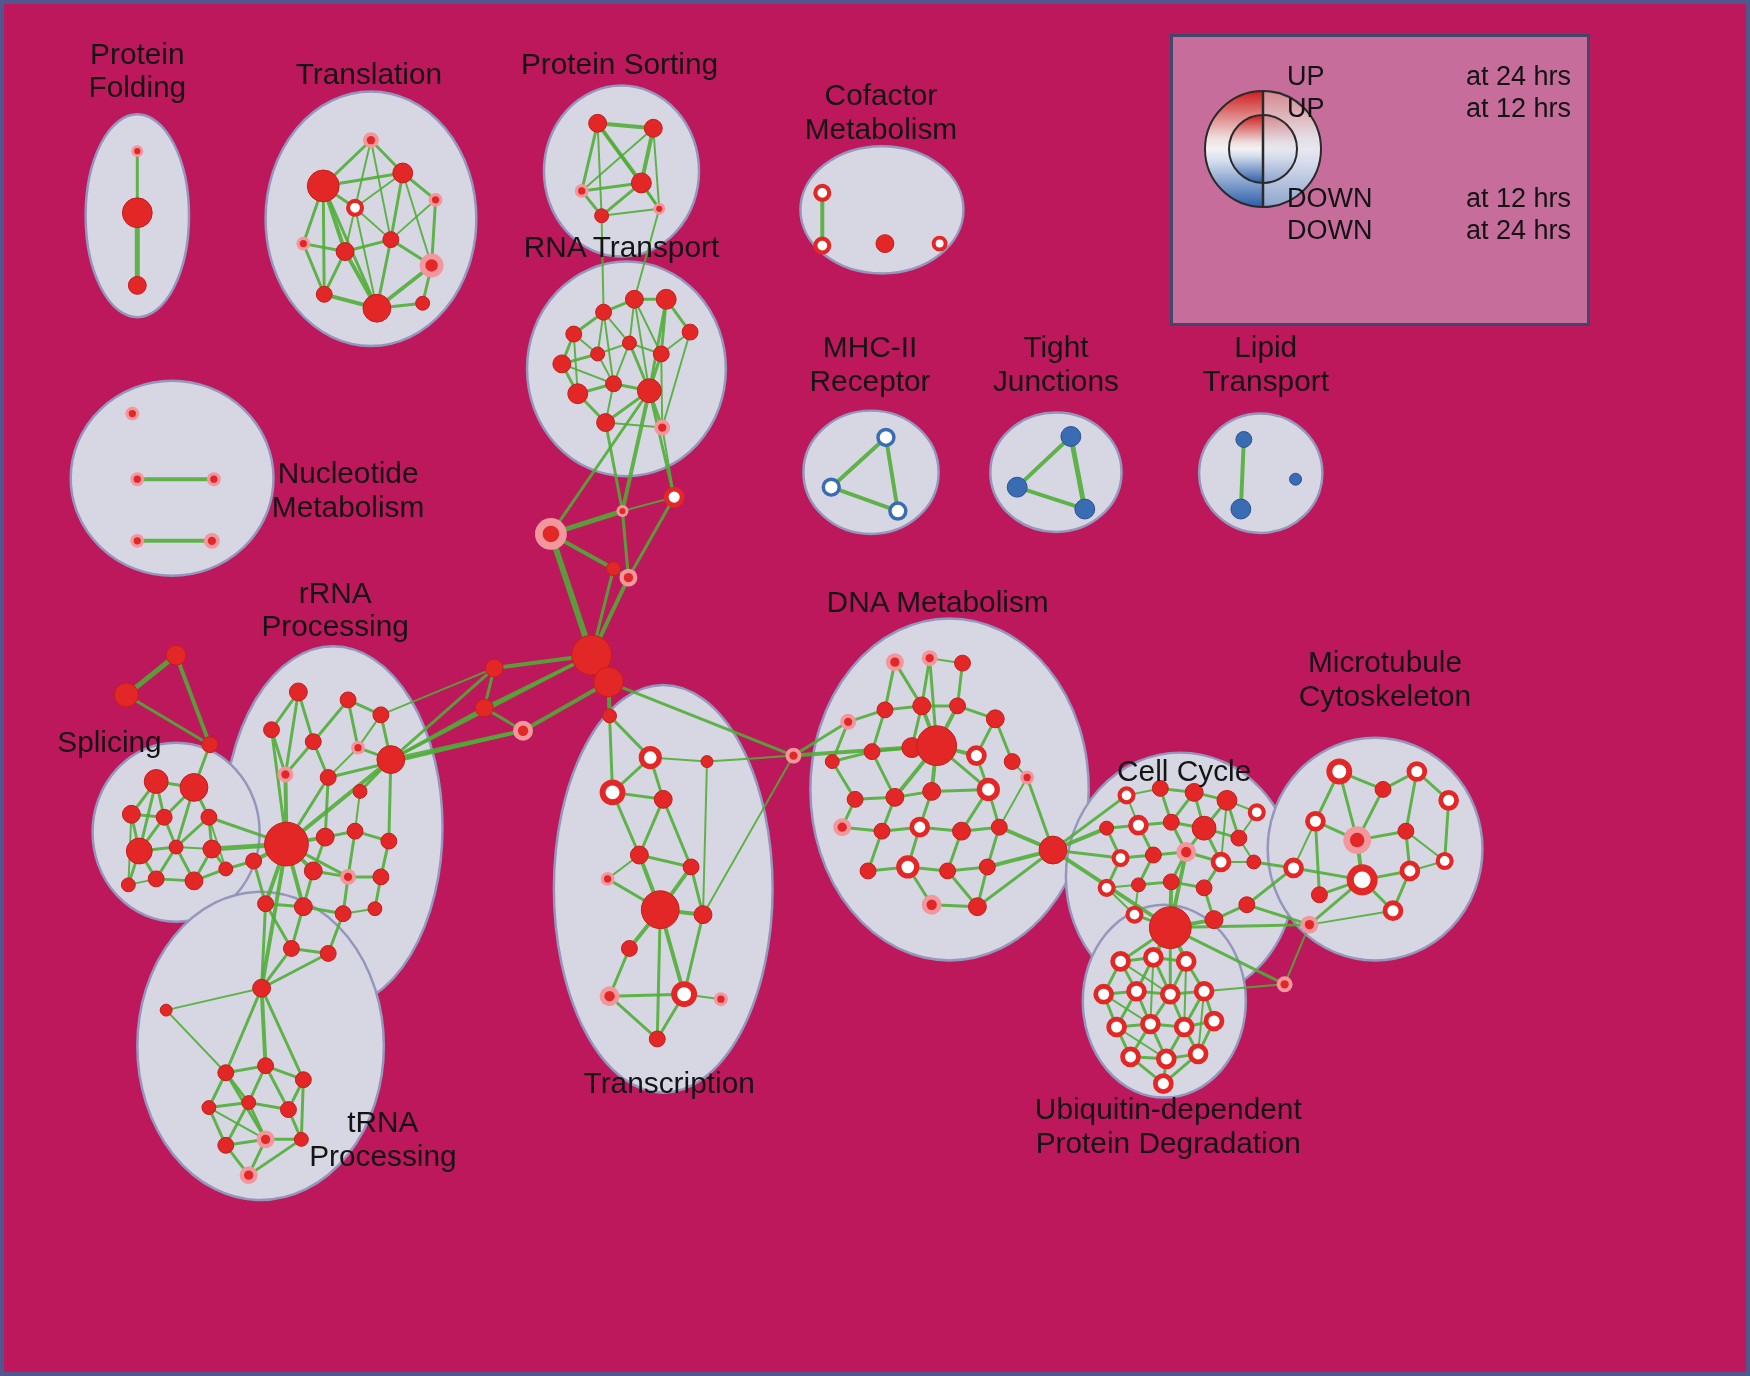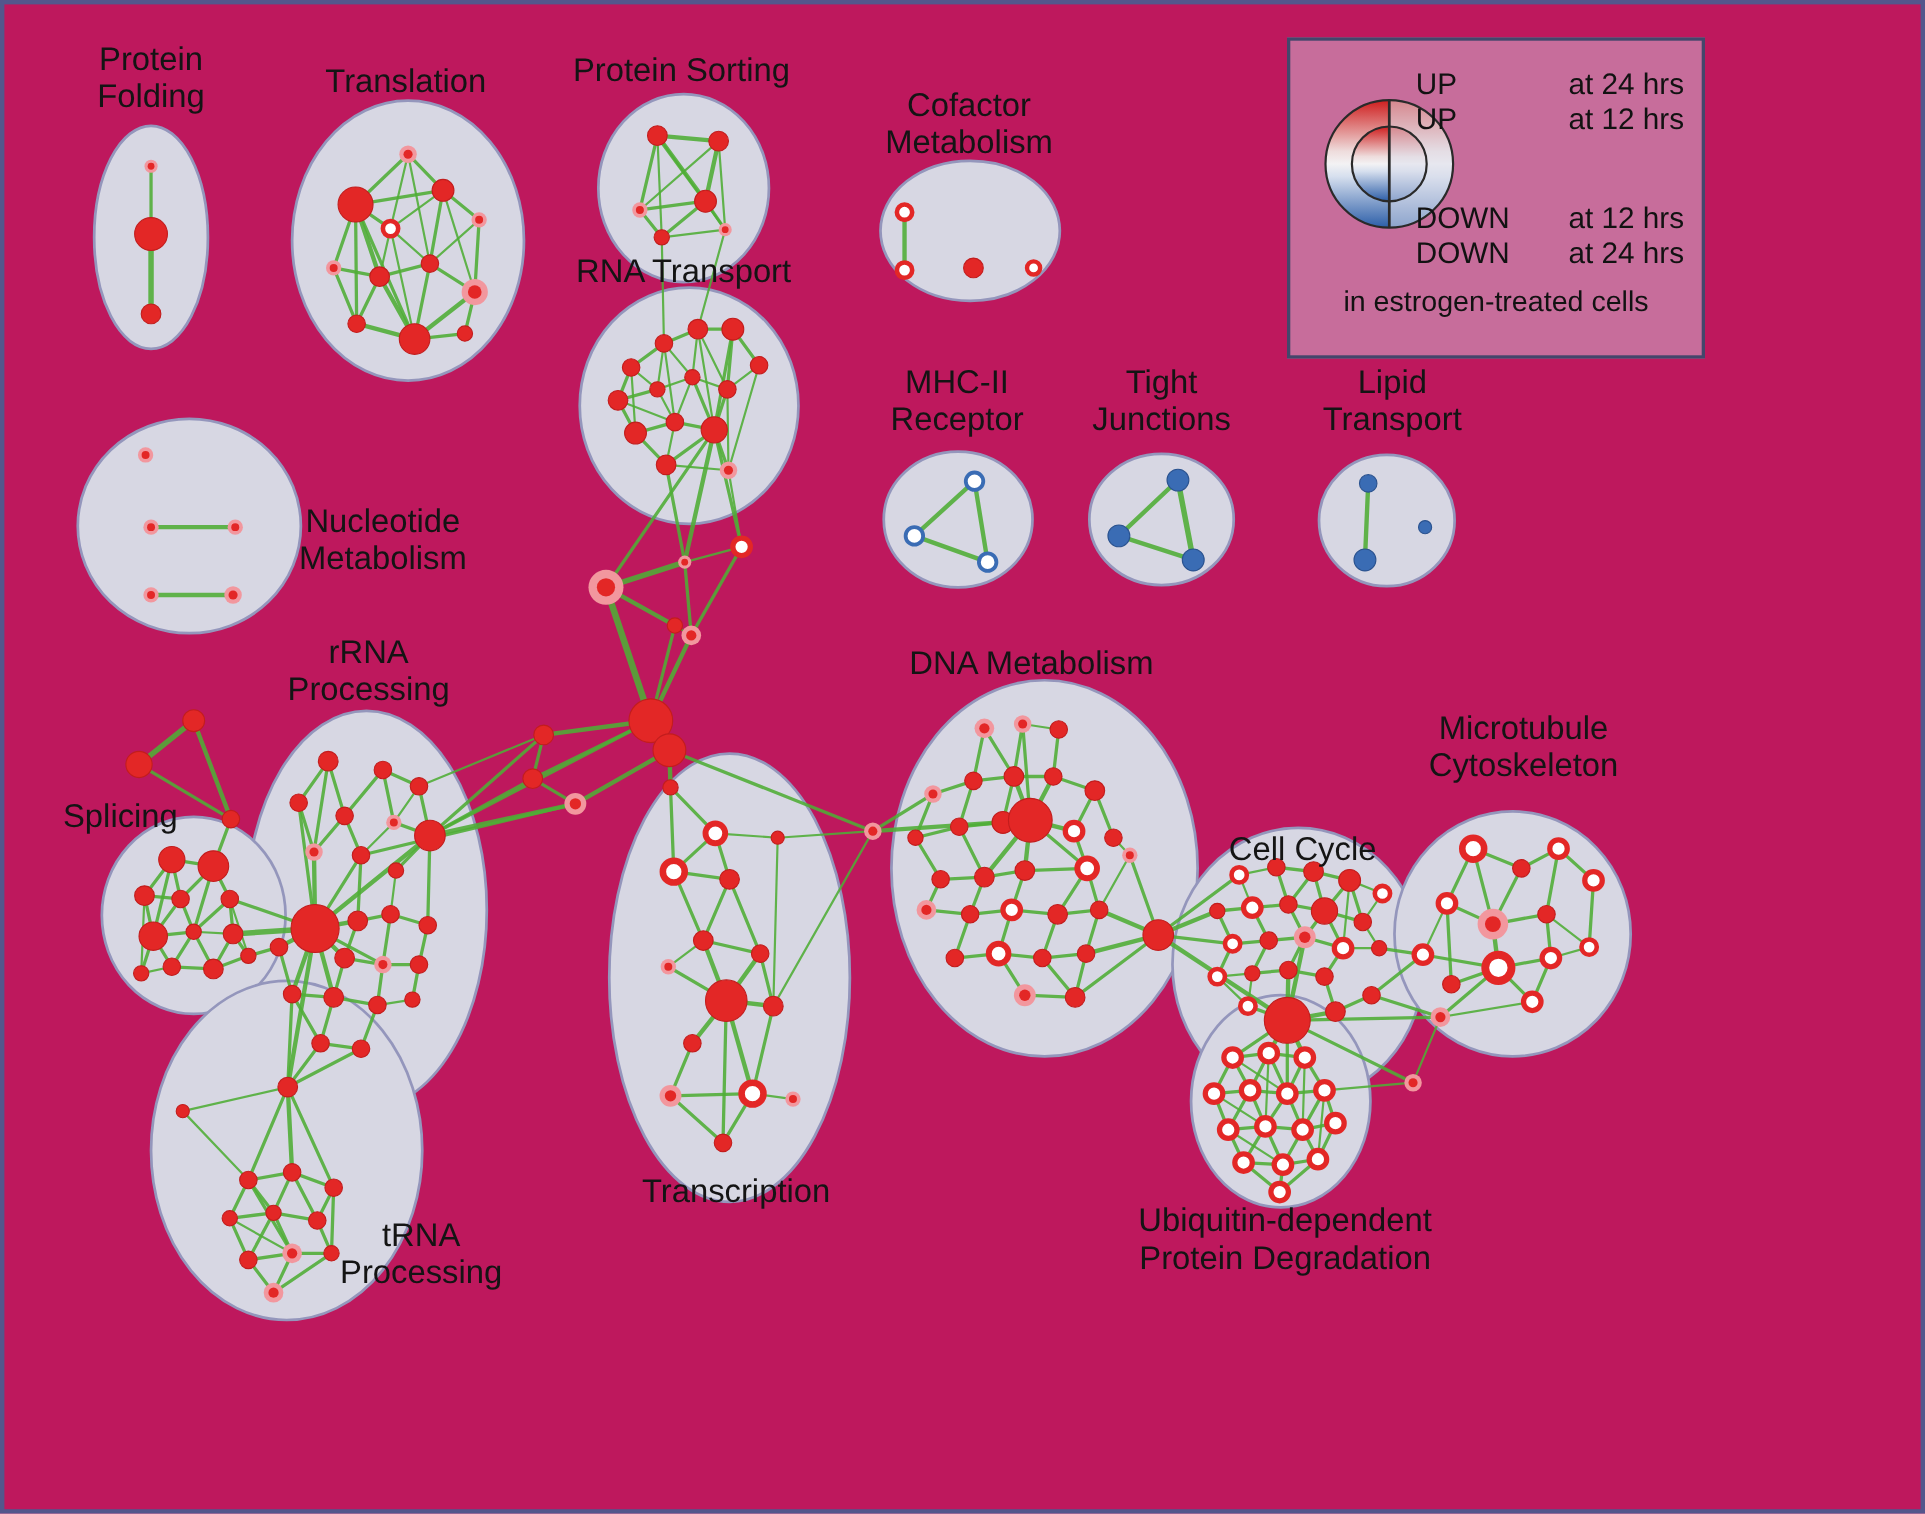--- a/index.html
+++ b/index.html
@@ -3,21 +3,21 @@
 <meta charset="utf-8">
 <title>Network Figure</title>
 <style>
   *{margin:0;padding:0;box-sizing:border-box}
   html,body{background:#a9adcc;}
   .figure{position:relative;width:1750px;height:1376px;background:#be185d;
     border:4px solid #53568c;overflow:hidden;
     font-family:"Liberation Sans","DejaVu Sans",sans-serif;}
   #network-svg{position:absolute;left:0;top:0;width:100%;height:100%;}
   #network-svg text{font-family:"Liberation Sans","DejaVu Sans",sans-serif;}
-  .legend{position:absolute;left:1166px;top:30px;width:380px;height:292px;
+  .legend{position:absolute;left:1166px;top:30px;width:420px;height:292px;
     border:3px solid #43466b;background:rgba(210,212,230,0.45);}
   .legend-glyph{position:absolute;left:2px;top:28px;}
   .lrow{position:absolute;left:114px;right:16px;display:flex;
     justify-content:space-between;font-size:27px;color:#121212;line-height:1;}
   .r1{top:26px}.r2{top:58px}.r3{top:148px}.r4{top:180px}
   .lcap{position:absolute;left:0;right:0;text-align:center;font-size:26px;color:#121212;}
   .c1{top:222px}.c2{top:253px}
 </style>
 </head>
 <body>
@@ -1208,16 +1208,15 @@
       <span>at 12 hrs</span>
     </div>
     <div class="lrow r3">
       <span>DOWN</span>
       <span>at 12 hrs</span>
     </div>
     <div class="lrow r4">
       <span>DOWN</span>
       <span>at 24 hrs</span>
     </div>
-    <div class="lcap c1">in estrogen-treated cells</div>
   </div>
 
 </div>
 
 </body></html>

